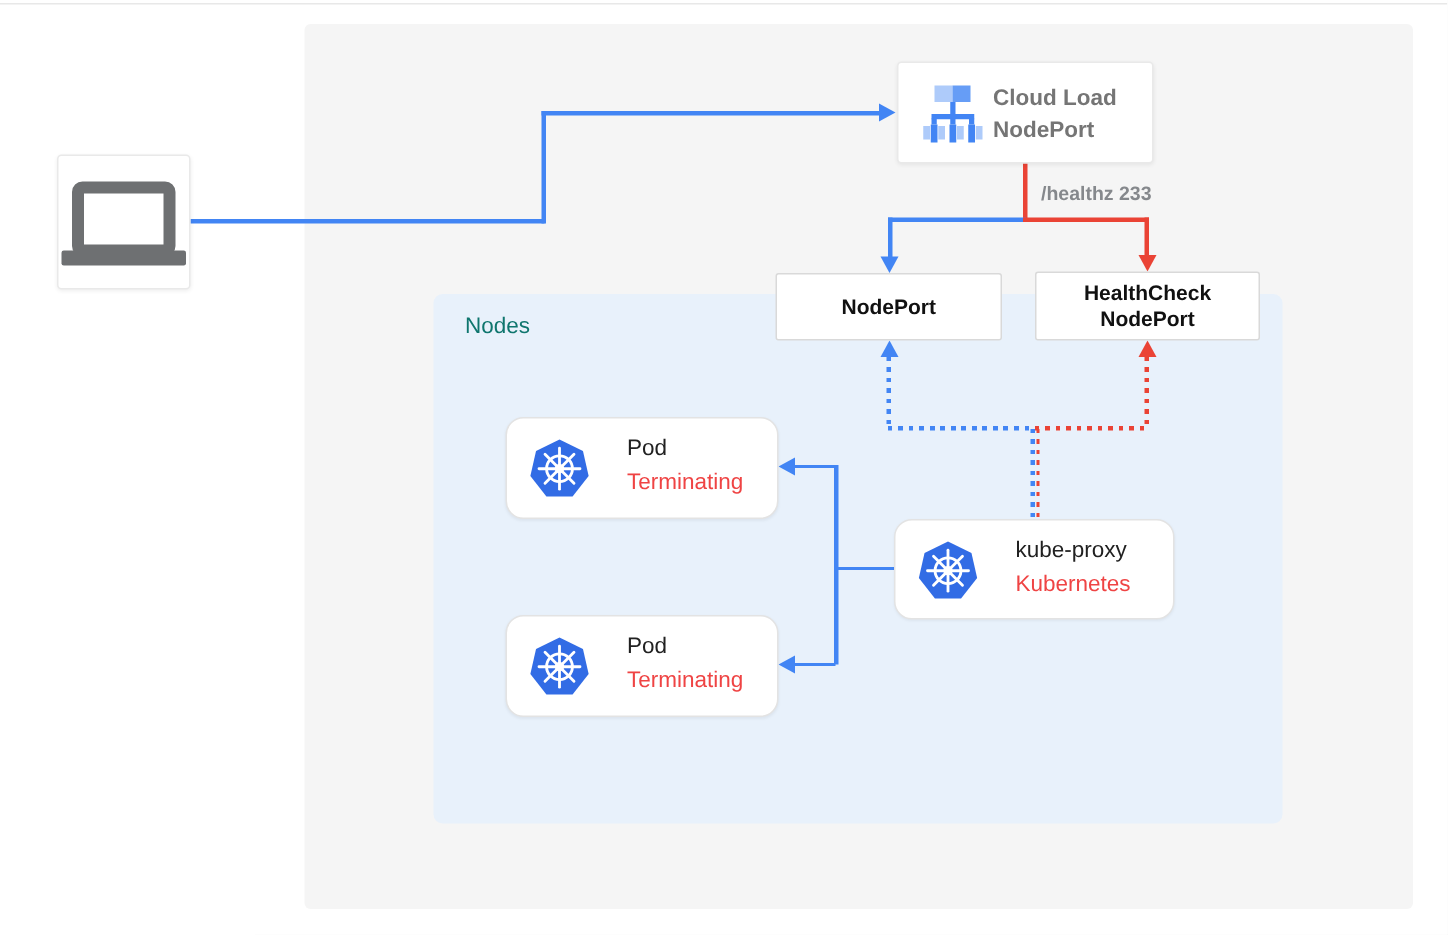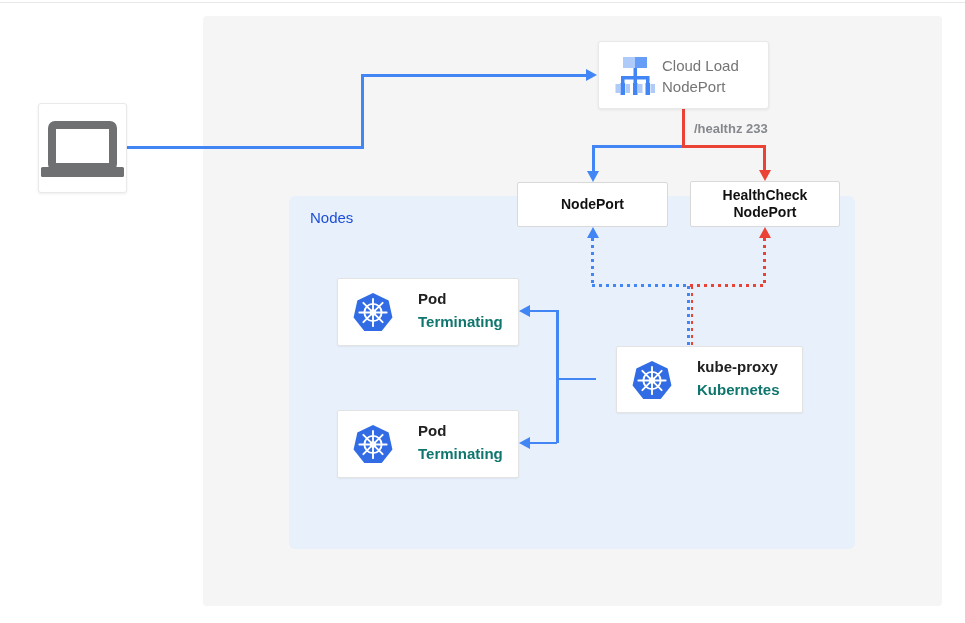--- a/index.html
+++ b/index.html
@@ -3,44 +3,44 @@
 <meta charset="utf-8">
 <style>
   html,body{margin:0;padding:0;background:#ffffff;}
   .canvas{
     position:relative;width:965px;height:623px;overflow:hidden;
     font-family:"Liberation Sans", sans-serif;background:#ffffff;
   }
   .hairline{position:absolute;left:0;top:2px;width:965px;height:1px;background:#e8e8e8;}
   .gray-panel{position:absolute;left:203px;top:16px;width:739px;height:590px;background:#f5f5f5;border-radius:4px;}
   .nodes-panel{position:absolute;left:289px;top:196px;width:566px;height:353px;background:#e8f1fb;border-radius:6px;}
-  .nodes-label{position:absolute;left:21px;top:13px;font-size:15px;color:#1d4ed8;}
+  .nodes-label{position:absolute;left:21px;top:13px;font-size:15px;color:#0f766e;}
 
   .box{position:absolute;background:#ffffff;box-sizing:border-box;}
-  .soft{border:1px solid #e9e9e9;border-radius:3px;box-shadow:0 1px 3px rgba(0,0,0,0.07);}
+  .soft{border:1px solid #e9e9e9;border-radius:3px;box-shadow:0 1px 3px rgba(0,0,0,0.07);font-weight:bold;}
   .port{border:1px solid #d9d9d9;border-radius:2px;display:flex;align-items:center;justify-content:center;
         font-weight:bold;font-size:14px;color:#111;text-align:center;line-height:17px;}
 
   .laptop-box{left:38px;top:103px;width:89px;height:90px;}
   .clb-box{left:598px;top:41px;width:171px;height:68px;}
   .clb-icon{position:absolute;left:13px;top:14px;}
   .clb-text{position:absolute;left:63px;top:13px;font-size:15px;line-height:21px;color:#757575;}
 
   .healthz{position:absolute;left:694px;top:121px;font-size:13px;font-weight:bold;color:#85888c;}
 
   .nodeport-box{left:517px;top:182px;width:151px;height:45px;}
   .hc-box{left:690px;top:181px;width:150px;height:46px;justify-content:center;}
 
-  .node-card{border:1px solid #e3e3e3;border-radius:2px;box-shadow:0 1px 2px rgba(0,0,0,0.05);font-weight:bold;}
+  .node-card{border:1px solid #e3e3e3;border-radius:12px;box-shadow:0 1px 2px rgba(0,0,0,0.05);}
   .pod1{left:337px;top:278px;width:182px;height:68px;}
   .pod2{left:337px;top:410px;width:182px;height:68px;}
-  .kproxy{left:596px;top:346px;width:187px;height:67px;margin-left:20px;}
+  .kproxy{left:596px;top:346px;width:187px;height:67px;}
   .k8s-icon{position:absolute;left:14px;top:13px;}
   .card-title{position:absolute;left:80px;top:11px;font-size:15px;color:#212121;}
-  .card-sub{position:absolute;left:80px;top:34px;font-size:15px;color:#0f766e;}
+  .card-sub{position:absolute;left:80px;top:34px;font-size:15px;color:#ef4444;}
 
   
   .line{position:absolute;}
   .blue{background:#4285f4;}
   .red{background:#ea4335;}
   .dot-h-blue{background-image:repeating-linear-gradient(to right,#4285f4 0 3px,transparent 3px 7px);}
   .dot-h-red{background-image:repeating-linear-gradient(to right,#ea4335 0 3px,transparent 3px 7px);}
   .dot-v-blue{background-image:repeating-linear-gradient(to bottom,#4285f4 0 3px,transparent 3px 7px);}
   .dot-v-red{background-image:repeating-linear-gradient(to bottom,#ea4335 0 3px,transparent 3px 7px);}
 

